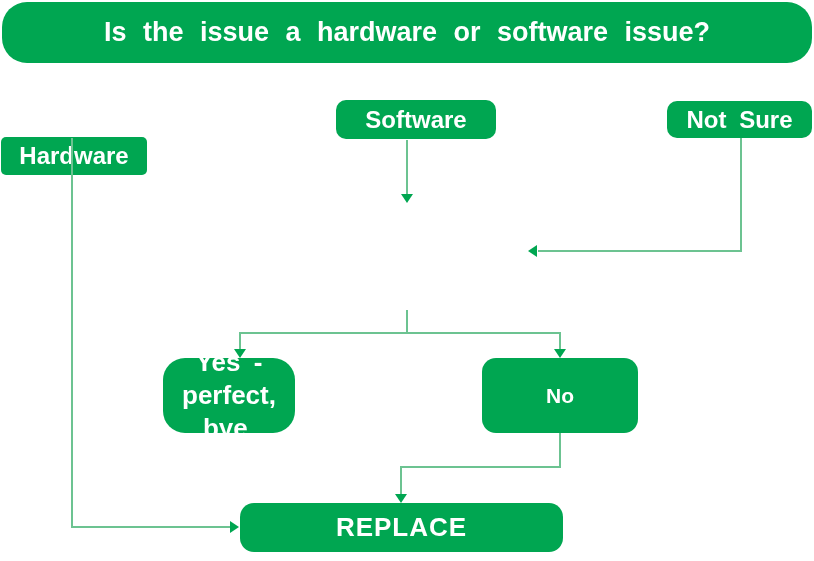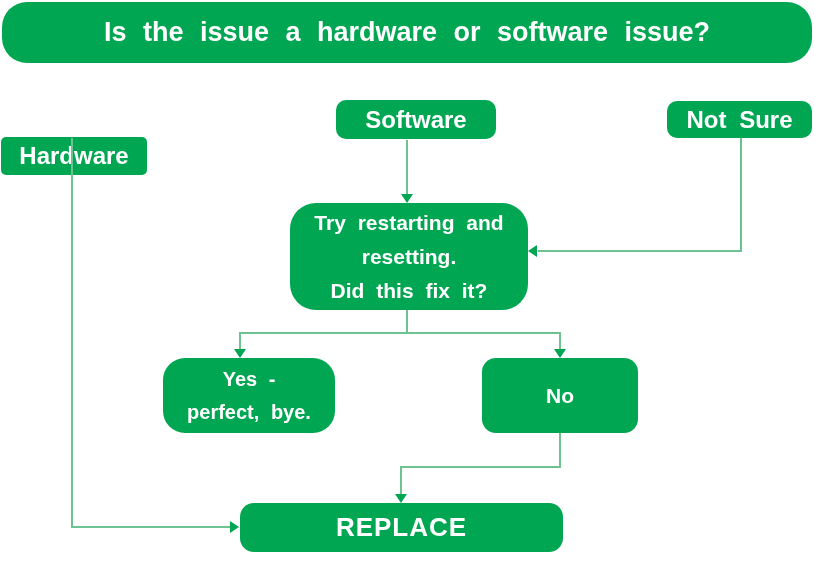--- a/index.html
+++ b/index.html
@@ -27,21 +27,21 @@
   .banner {
     left: 2px; top: 2px; width: 810px; height: 61px;
     border-radius: 25px;
     font-size: 27px;
     word-spacing: 9px;
   }
   .hardware { left: 1px;   top: 100px; width: 146px; height: 38px; border-radius: 5px; font-size: 24px; margin-top: 37px; }
   .software { left: 336px; top: 100px; width: 160px; height: 39px; border-radius: 10px; font-size: 24px; }
   .notsure  { left: 667px; top: 101px; width: 145px; height: 37px; border-radius: 10px; font-size: 24px; }
   .trybox   { left: 290px; top: 203px; width: 238px; height: 107px; border-radius: 26px; font-size: 21px; line-height: 34px; }
-  .yesbox   { left: 163px; top: 358px; width: 172px; height: 75px;  border-radius: 22px; font-size: 20px; line-height: 33px; }
+  .yesbox   { left: 163px; top: 358px; width: 132px; height: 75px;  border-radius: 22px; font-size: 26px; line-height: 33px; justify-content: flex-end; }
   .nobox    { left: 482px; top: 358px; width: 156px; height: 75px;  border-radius: 14px; font-size: 21px; }
   .replace  { left: 240px; top: 503px; width: 323px; height: 49px;  border-radius: 14px; font-size: 26px; letter-spacing: 1px; }
 
   .conn { position: absolute; background: var(--line-green, #6cc391); }
   
   .c-sw-v   { left: 406px; top: 140px; width: 2px;  height: 55px; }
   
   .c-ns-v   { left: 740px; top: 138px; width: 2px;  height: 114px; }
   .c-ns-h   { left: 538px; top: 250px; width: 204px; height: 2px; }
   
@@ -94,25 +94,20 @@
   </div>
 
   <div class="node software">
     <span>Software</span>
   </div>
 
   <div class="node notsure">
     <span>Not Sure</span>
   </div>
 
-  <div class="node trybox">
-    <span>Try restarting and
-resetting.
-Did this fix it?</span>
-  </div>
 
   <div class="node yesbox">
     <span>Yes -
 perfect, bye.</span>
   </div>
 
   <div class="node nobox">
     <span>No</span>
   </div>
 

